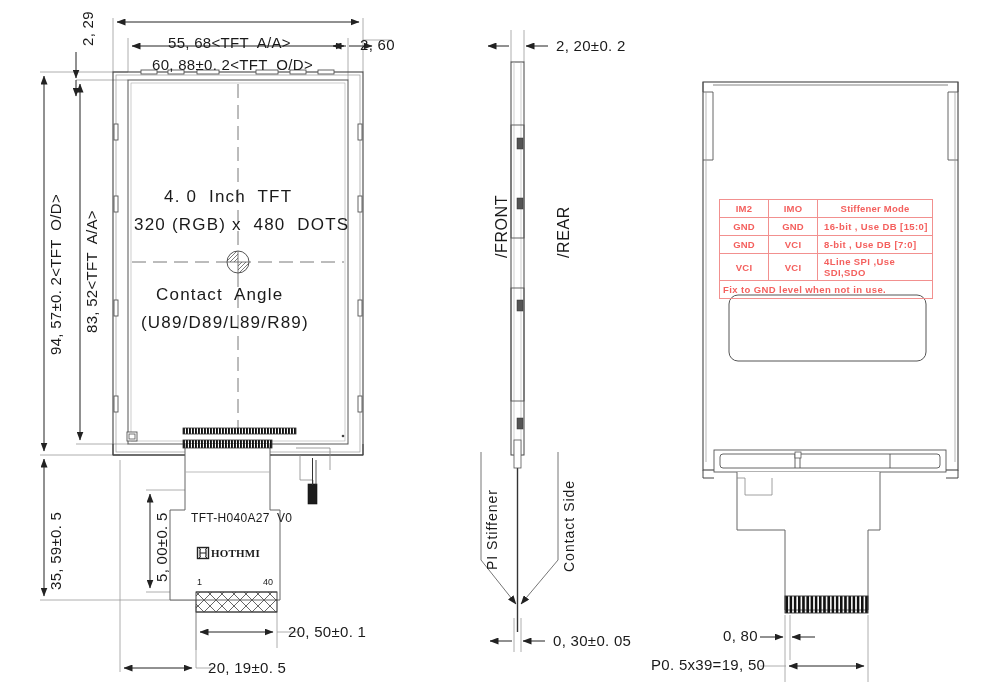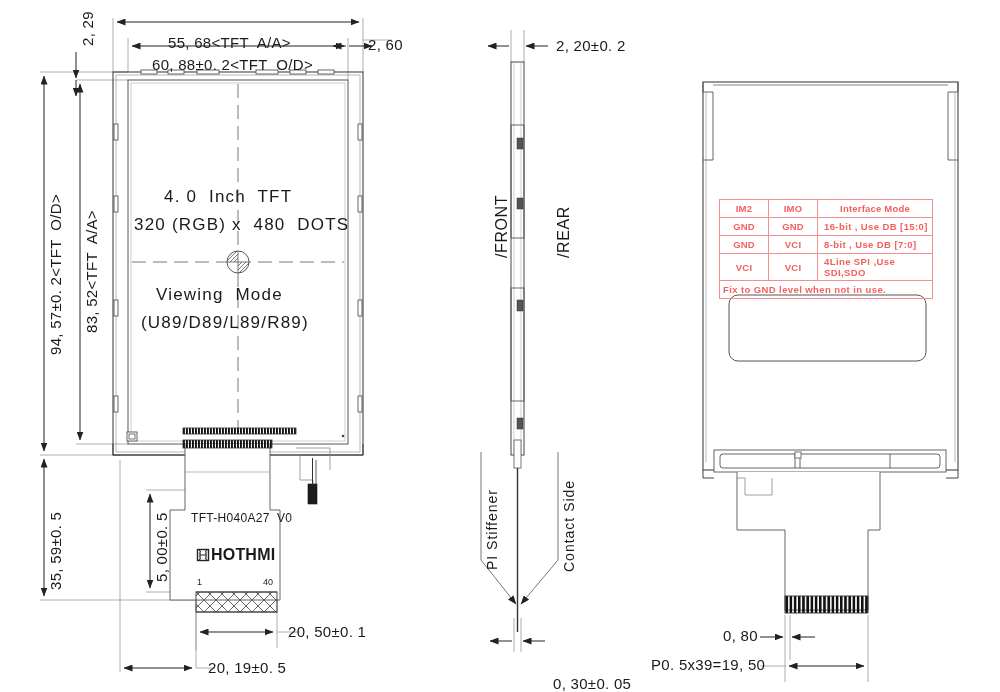--- a/index.html
+++ b/index.html
@@ -15,21 +15,21 @@
   .tiny{font-size:9px;}
   
   #iftable{position:absolute;left:719px;top:155px;width:214px;
            border-collapse:collapse;font-family:"Liberation Sans", sans-serif;margin-top:44px;}
   #iftable td{border:1px solid #f2908f;color:#f4605e;font-size:9.5px;
               padding:2px 1px;text-align:center;font-weight:bold;
               letter-spacing:0.2px;height:13px;}
   #iftable td.wide{text-align:left;padding-left:6px;letter-spacing:0.4px;}
   #iftable td.note{text-align:left;padding-left:3px;letter-spacing:0.4px;}
   .logo{position:absolute;display:flex;align-items:center;gap:1px;}
-  .logo .word{font-size:16px;font-weight:bold;letter-spacing:0.2px;}
+  .logo .word{font-size:11px;font-weight:bold;letter-spacing:0.2px;font-family:Liberation Serif, serif;}
 </style>
 </head>
 <body>
 
 <div id="sheet">
 
   <svg class="layer" viewBox="0 0 1000 692" xmlns="http://www.w3.org/2000/svg">
     <defs>
       <marker id="ar" markerWidth="9" markerHeight="7" refX="8.5" refY="3.5" orient="auto" markerUnits="userSpaceOnUse">
         <path d="M0,0 L9,3.5 L0,7 z" fill="#222"></path>
@@ -215,61 +215,61 @@
     <line x1="760" y1="637" x2="783" y2="637" stroke="#222" marker-end="url(#ar)"></line>
     <line x1="792" y1="637" x2="815" y2="637" stroke="#222" marker-start="url(#arS)"></line>
     <line x1="789" y1="666" x2="864" y2="666" stroke="#222" marker-start="url(#arS)" marker-end="url(#ar)"></line>
     <line x1="760" y1="666" x2="786" y2="666" stroke="#9a9a9a" stroke-width="0.8"></line>
 
     </g>
   </svg>
 
   <div class="txt dim" style="left:152px;top:10px;margin-top:47px;">60, 88±0. 2&lt;TFT  O/D&gt;</div>
   <div class="txt dim" style="left:168px;top:35px;">55, 68&lt;TFT  A/A&gt;</div>
-  <div class="txt dim" style="left:368px;top:37px;">2, 60</div>
+  <div class="txt dim" style="left:360px;top:37px;">2, 60</div>
 
   <div class="txt dim vert" style="left:80px;top:46px;transform:rotate(-90deg);">2, 29</div>
   <div class="txt dim vert" style="left:48px;top:355px;transform:rotate(-90deg);">94, 57±0. 2&lt;TFT  O/D&gt;</div>
   <div class="txt dim vert" style="left:84px;top:333px;transform:rotate(-90deg);">83, 52&lt;TFT  A/A&gt;</div>
   <div class="txt dim vert" style="left:48px;top:590px;transform:rotate(-90deg);">35, 59±0. 5</div>
   <div class="txt dim vert" style="left:154px;top:582px;transform:rotate(-90deg);">5, 00±0. 5</div>
 
   <div class="txt dim" style="left:288px;top:624px;">20, 50±0. 1</div>
   <div class="txt dim" style="left:208px;top:660px;">20, 19±0. 5</div>
 
   <div class="txt disp" style="left:164px;top:188px;">4. 0  Inch  TFT</div>
   <div class="txt disp" style="left:134px;top:216px;">320 (RGB) x  480  DOTS</div>
-  <div class="txt disp" style="left:156px;top:286px;">Viewing  Mode</div>
+  <div class="txt disp" style="left:156px;top:286px;">Contact  Angle</div>
   <div class="txt disp" style="left:141px;top:314px;">(U89/D89/L89/R89)</div>
 
   <div class="txt" style="left:191px;top:512px;font-size:12px;letter-spacing:0.3px;">TFT-H040A27  V0</div>
   <div class="logo" style="left:196px;top:546px;">
     <svg width="14" height="14" viewBox="0 0 14 14">
       <rect x="1.5" y="1.5" width="11" height="11" fill="none" stroke="#222" stroke-width="1.4"></rect>
       <path d="M4,3.5 L4,10.5 M10,3.5 L10,10.5 M4,7 L10,7" stroke="#222" stroke-width="1.2" fill="none"></path>
       <path d="M3,2.2 L5,3.6 M11,2.2 L9,3.6 M3,11.8 L5,10.4 M11,11.8 L9,10.4" stroke="#222" stroke-width="1"></path>
     </svg>
     <span class="word">HOTHMI</span>
   </div>
   <div class="txt tiny" style="left:197px;top:578px;">1</div>
   <div class="txt tiny" style="left:263px;top:578px;">40</div>
 
   <div class="txt dim" style="left:556px;top:38px;">2, 20±0. 2</div>
-  <div class="txt dim" style="left:553px;top:633px;margin-top:43px;">0, 30±0. 05</div>
+  <div class="txt dim" style="left:553px;top:633px;">0, 30±0. 05</div>
   <div class="txt disp vert" style="left:494px;top:258px;transform:rotate(-90deg);font-size:16px;letter-spacing:0.6px;">/FRONT</div>
   <div class="txt disp vert" style="left:556px;top:258px;transform:rotate(-90deg);font-size:16px;letter-spacing:0.6px;">/REAR</div>
   <div class="txt disp vert" style="left:485px;top:570px;transform:rotate(-90deg);font-size:14px;letter-spacing:1px;">PI Stiffener</div>
   <div class="txt disp vert" style="left:562px;top:572px;transform:rotate(-90deg);font-size:14px;letter-spacing:1px;">Contact Side</div>
 
   <table id="iftable">
     <tbody>
         <tr>
       <td style="width:46px">IM2</td>
       <td style="width:46px">IMO</td>
-      <td>Interface Mode</td>
+      <td>Stiffener Mode</td>
     </tr>
     <tr>
       <td>GND</td>
       <td>GND</td>
       <td class="wide">16-bit , Use DB [15:0]</td>
     </tr>
     <tr>
       <td>GND</td>
       <td>VCI</td>
       <td class="wide">8-bit , Use DB [7:0]</td>

